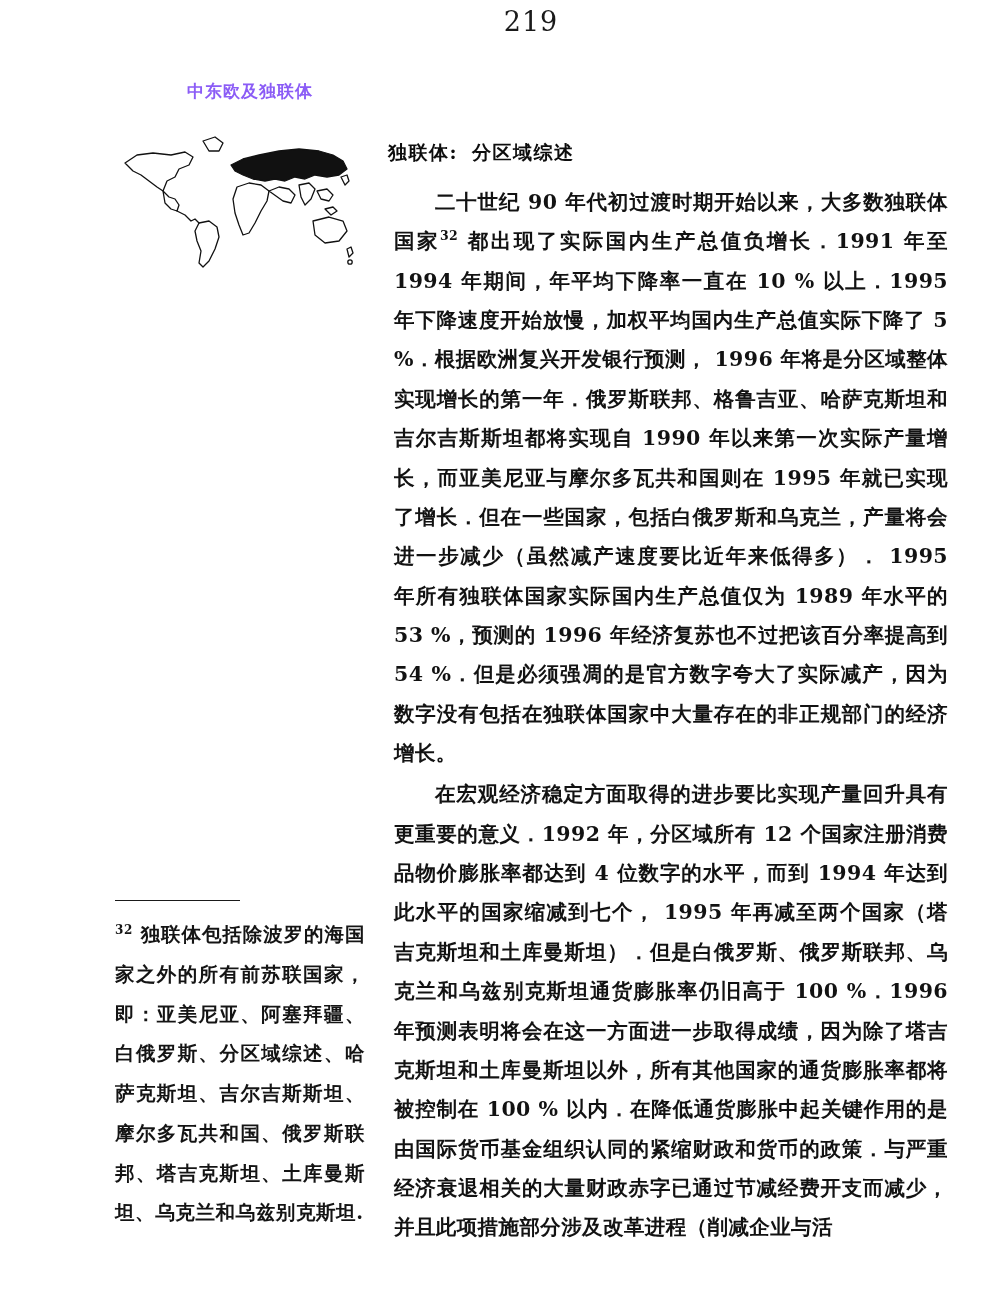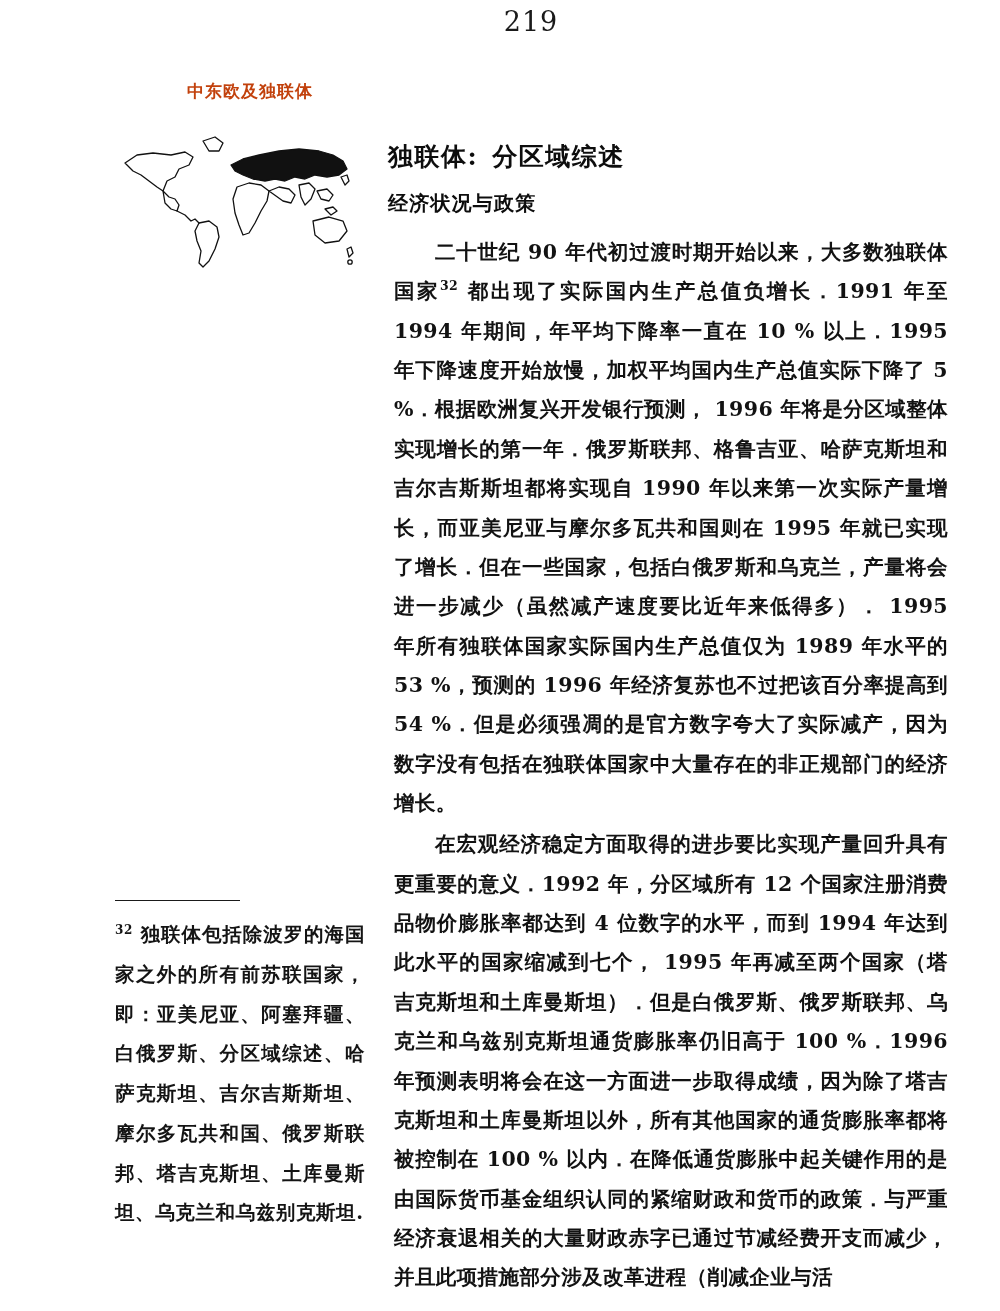--- a/index.html
+++ b/index.html
@@ -34,21 +34,21 @@
   .left-col {
     position: absolute;
     left: 115px;
     top: 80px;
     width: 240px;
   }
   .region-title {
     font-family: "DejaVu Serif", serif;
     font-weight: bold;
     font-size: 17px;
-    color: #c2410c;
+    color: #8b5cf6;
     letter-spacing: 1px;
     text-align: center;
     margin-left: 30px;
   }
   .map-wrap {
     margin-top: 22px;
     margin-left: 4px;
     width: 236px;
     height: 150px;
   }
@@ -82,21 +82,21 @@
   
   .right-col {
     position: absolute;
     left: 388px;
     top: 140px;
     width: 560px;
   }
   .sec-title {
     font-family: "DejaVu Serif", serif;
     font-weight: bold;
-    font-size: 25px;
+    font-size: 19px;
     color: #0d0d0d;
     letter-spacing: 1.5px;
     margin-bottom: 17px;
   }
   .sec-title .gap {
     display: inline-block;
     width: 14px;
   }
   .sub-title {
     font-family: "DejaVu Serif", serif;
@@ -169,20 +169,19 @@
   </div>
 
   <div class="footnote">
     <div class="footnote-rule"></div>
     <div class="footnote-text"><sup>32</sup> <span>独联体包括除波罗的海国家之外的所有前苏联国家，即：亚美尼亚、阿塞拜疆、白俄罗斯、分区域综述、哈萨克斯坦、吉尔吉斯斯坦、摩尔多瓦共和国、俄罗斯联邦、塔吉克斯坦、土库曼斯坦、乌克兰和乌兹别克斯坦.</span></div>
   </div>
 
   <div class="right-col">
     <div class="sec-title"><span>独联体:</span><span class="gap"></span><span>分区域综述</span></div>
 
-    <div class="sub-title">经济状况与政策</div>
 
     <p class="body-para"><span>二十世纪 90 年代初过渡时期开始以来，大多数独联体国家</span><sup>32</sup> <span>都出现了实际国内生产总值负增长．1991 年至 1994 年期间，年平均下降率一直在 10 % 以上．1995 年下降速度开始放慢，加权平均国内生产总值实际下降了 5 %．根据欧洲复兴开发银行预测， 1996 年将是分区域整体实现增长的第一年．俄罗斯联邦、格鲁吉亚、哈萨克斯坦和吉尔吉斯斯坦都将实现自 1990 年以来第一次实际产量增长，而亚美尼亚与摩尔多瓦共和国则在 1995 年就已实现了增长．但在一些国家，包括白俄罗斯和乌克兰，产量将会进一步减少（虽然减产速度要比近年来低得多）． 1995 年所有独联体国家实际国内生产总值仅为 1989 年水平的 53 %，预测的 1996 年经济复苏也不过把该百分率提高到 54 %．但是必须强凋的是官方数字夸大了实际减产，因为数字没有包括在独联体国家中大量存在的非正规部门的经济增长。</span></p>
 
     <p class="body-para">在宏观经济稳定方面取得的进步要比实现产量回升具有更重要的意义．1992 年，分区域所有 12 个国家注册消费品物价膨胀率都达到 4 位数字的水平，而到 1994 年达到此水平的国家缩减到七个， 1995 年再减至两个国家（塔吉克斯坦和土库曼斯坦）．但是白俄罗斯、俄罗斯联邦、乌克兰和乌兹别克斯坦通货膨胀率仍旧高于 100 %．1996 年预测表明将会在这一方面进一步取得成绩，因为除了塔吉克斯坦和土库曼斯坦以外，所有其他国家的通货膨胀率都将被控制在 100 % 以内．在降低通货膨胀中起关键作用的是由国际货币基金组织认同的紧缩财政和货币的政策．与严重经济衰退相关的大量财政赤字已通过节减经费开支而减少，并且此项措施部分涉及改革进程（削减企业与活</p>
   </div>
 
 </div>
 
 </body></html>

